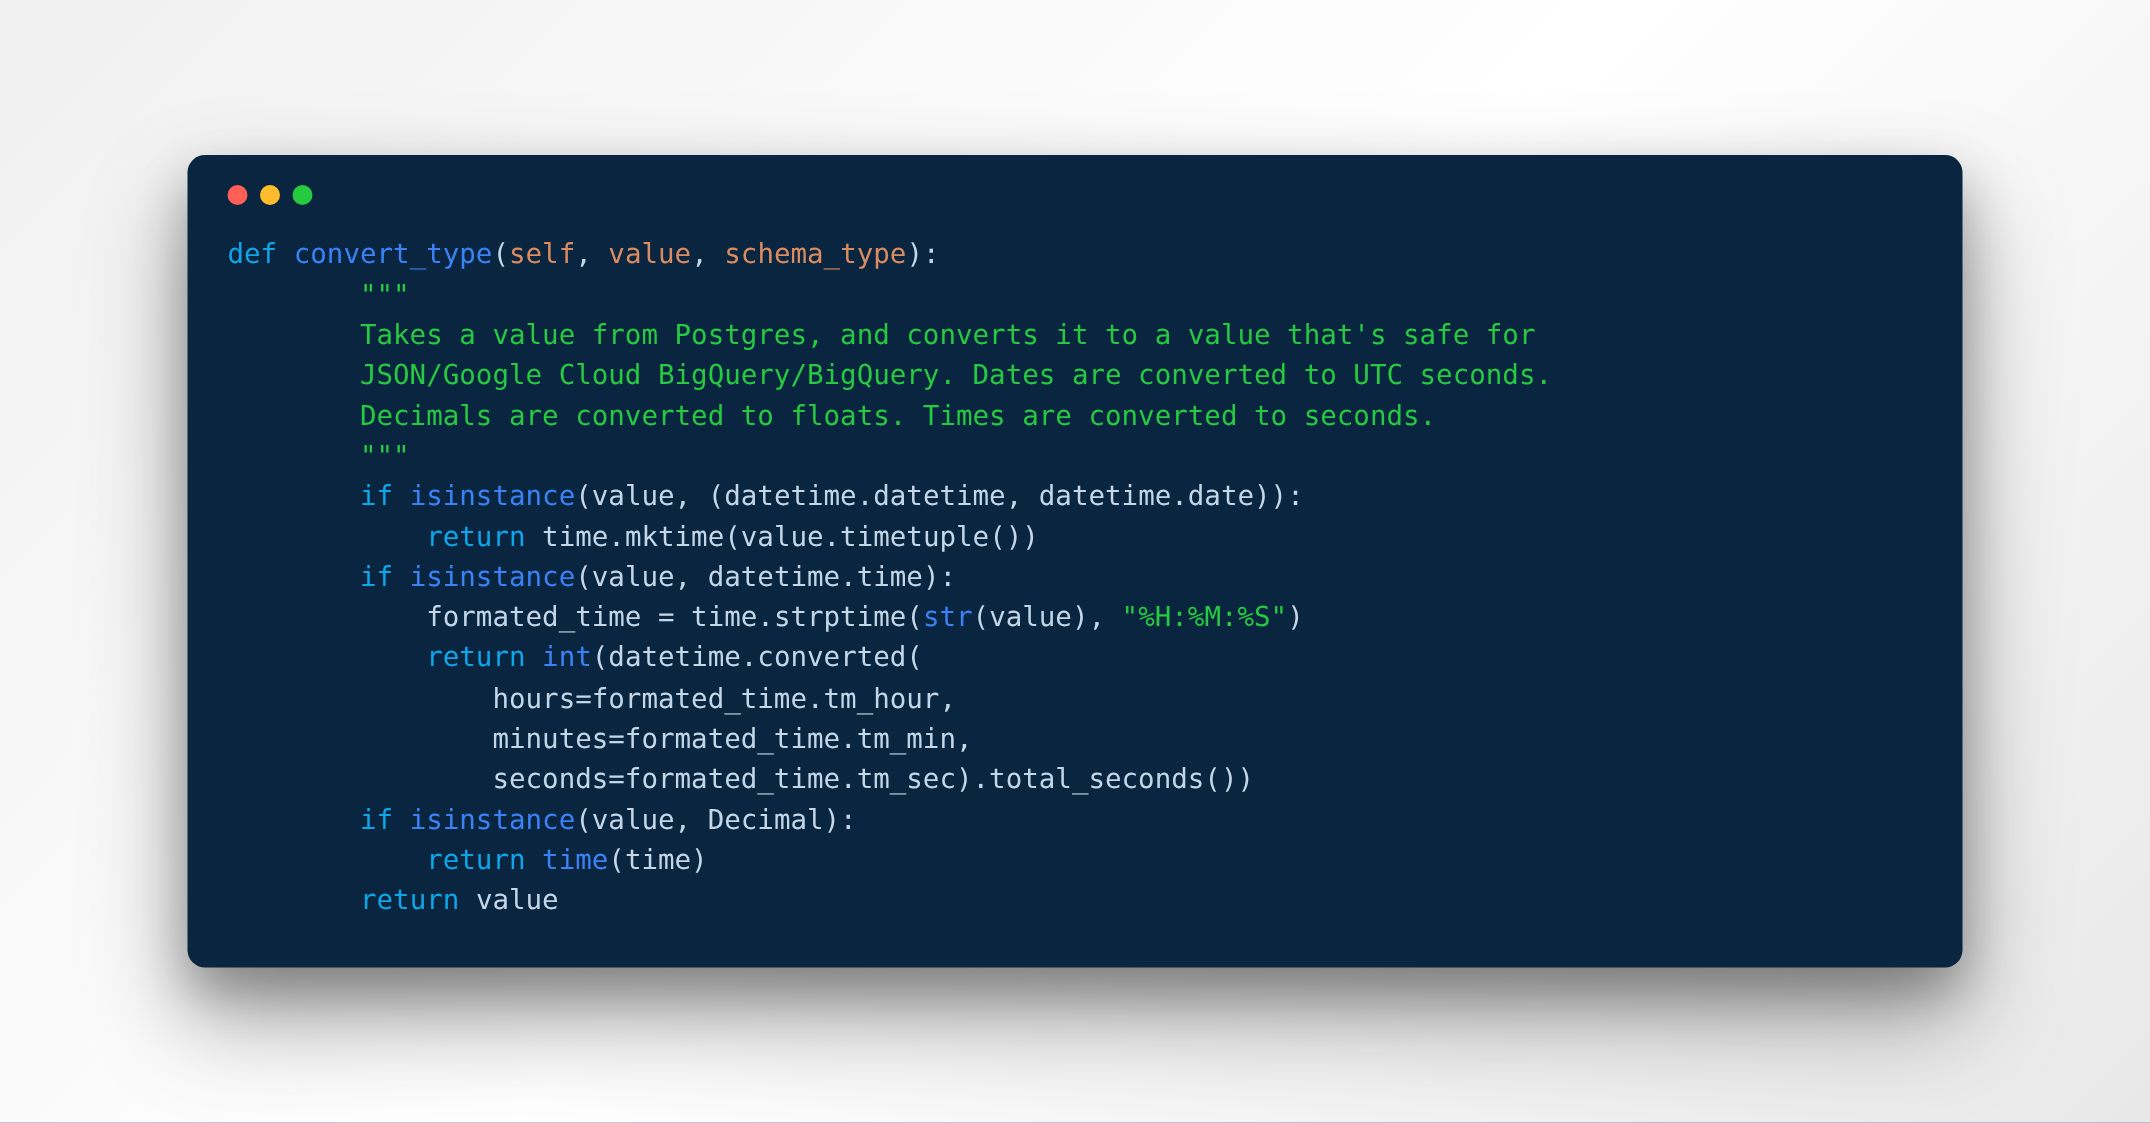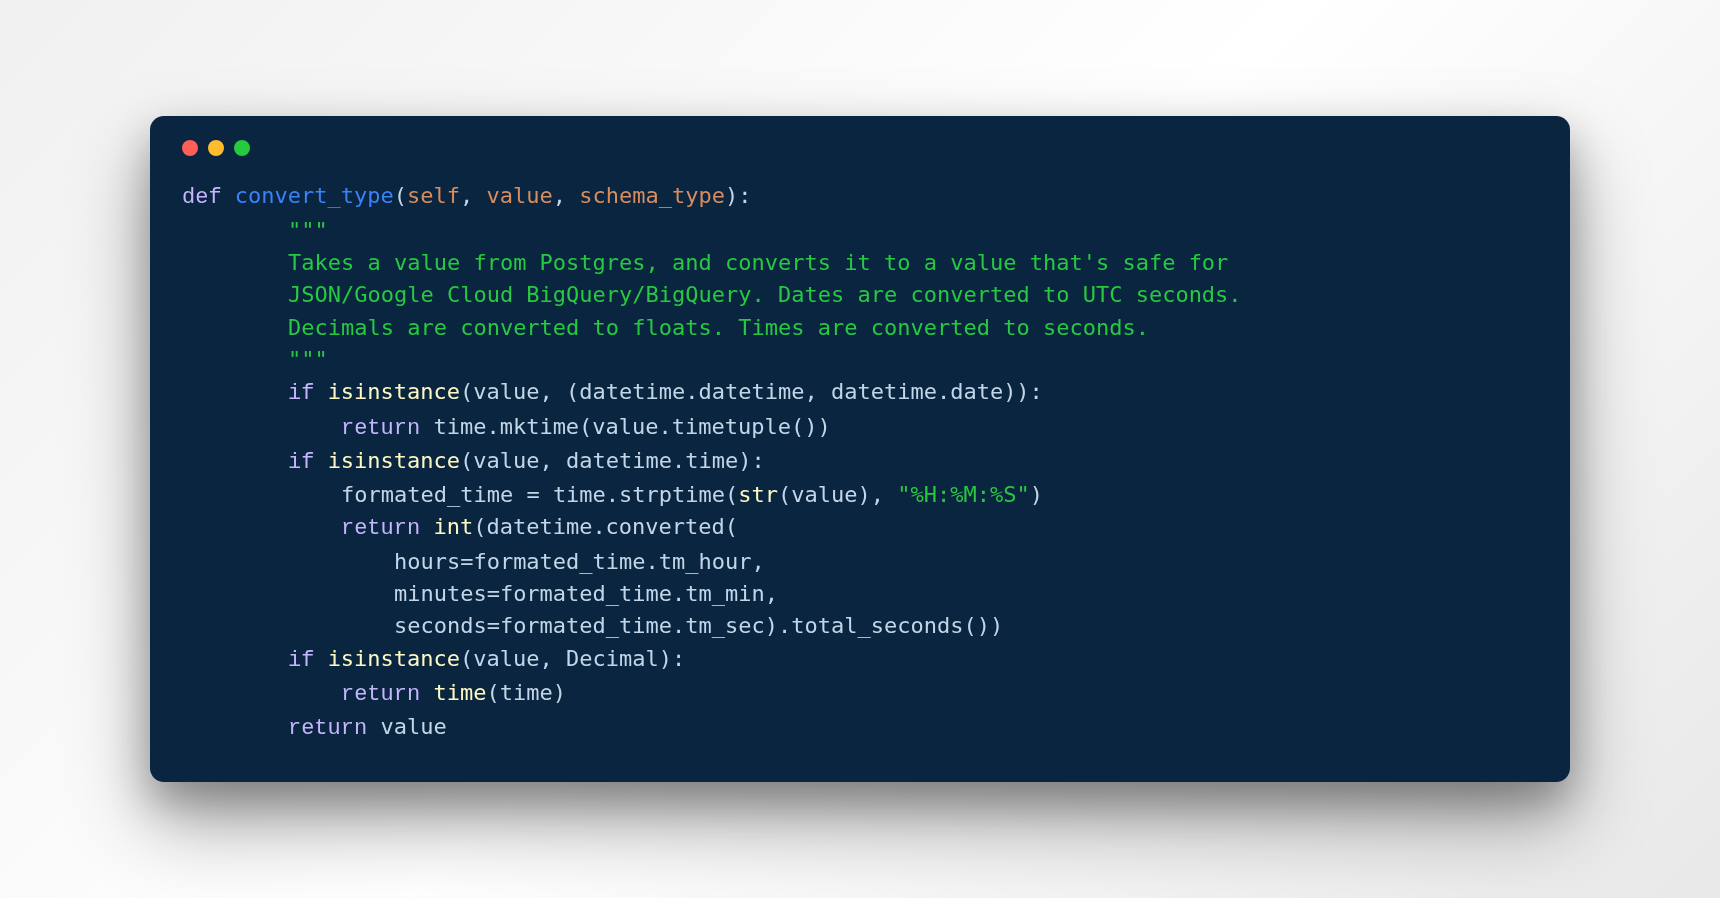--- a/index.html
+++ b/index.html
@@ -32,24 +32,24 @@
     .dot.red   { background: #ff5f56; }
     .dot.yellow{ background: #ffbd2e; }
     .dot.green { background: #27c93f; }
     pre {
       font-family: inherit;
       font-size: 22px;
       line-height: 1.47;
       white-space: pre;
       color: #c3d6e8;
     }
-    .kw   { color: #c4b5fd; font-family: Liberation Mono, monospace; }          
+    .kw   { color: #0ea5e9; }          
     .fn   { color: #3b82f6; }          
     .id   { color: #c3d6e8; }          
-    .bi   { color: #fef9c3; }          
+    .bi   { color: #3b82f6; }          
     .self { color: #d98c5f; }          
     .doc  { color: #26c940; }          
     .str  { color: #26c940; }          
   </style>
 </head>
 <body>
 
 <div class="window">
   <div class="traffic">
     <div class="dot red"></div>

